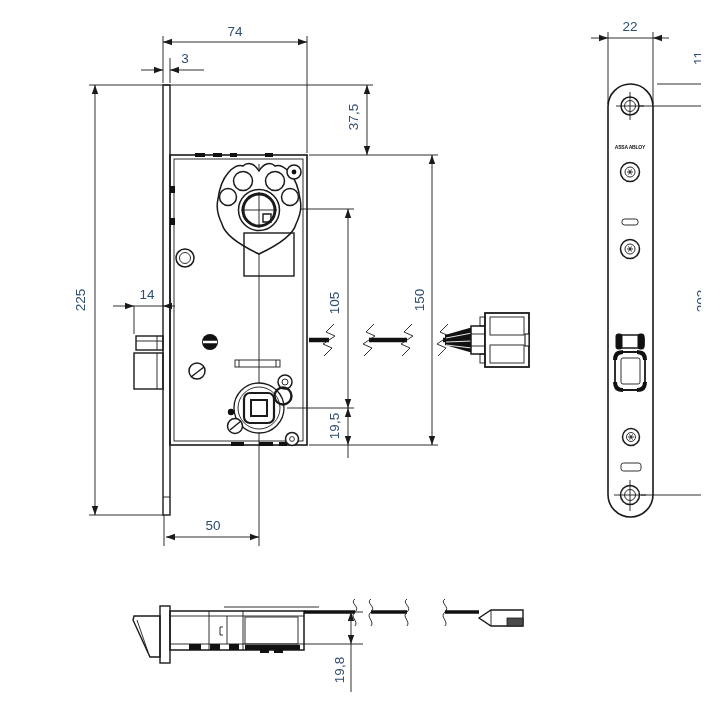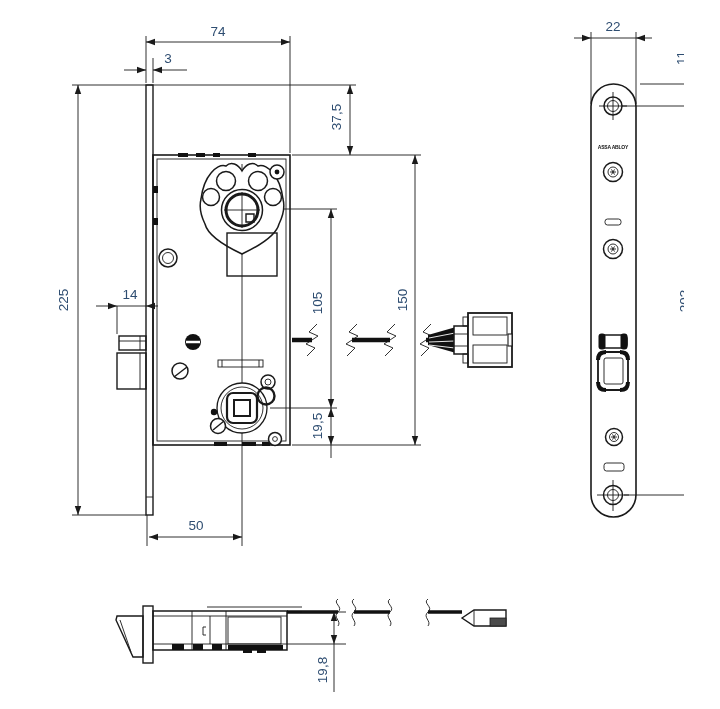--- a/index.html
+++ b/index.html
@@ -1,17 +1,17 @@
 <!DOCTYPE html>
 <html><head>
 <meta charset="utf-8">
 <style>
   html,body{margin:0;padding:0;background:#fff;}
   .stage{position:relative;width:684px;height:709px;background:#ffffff;overflow:hidden;
-         font-family:"Liberation Sans",sans-serif;}
+         font-family:"Liberation Sans",sans-serif;padding-left:17px;}
   svg{display:block;}
   .ln  {stroke:#1a1a1a;fill:none;stroke-width:1.4;}
   .lnT {stroke:#1a1a1a;fill:none;stroke-width:0.9;}
   .cab {stroke:#111;fill:none;stroke-width:4.5;}
   .fw  {fill:#ffffff;stroke:#1a1a1a;stroke-width:1.5;}
   .blk {fill:#111;stroke:none;}
   .arr {fill:#1a1a1a;stroke:none;}
   .dim {font-size:13.5px;fill:#2e4d71;}
   .dimc{text-anchor:middle;}
   .logo{font-size:5px;font-weight:bold;fill:#111;text-anchor:middle;letter-spacing:-0.2px;}

